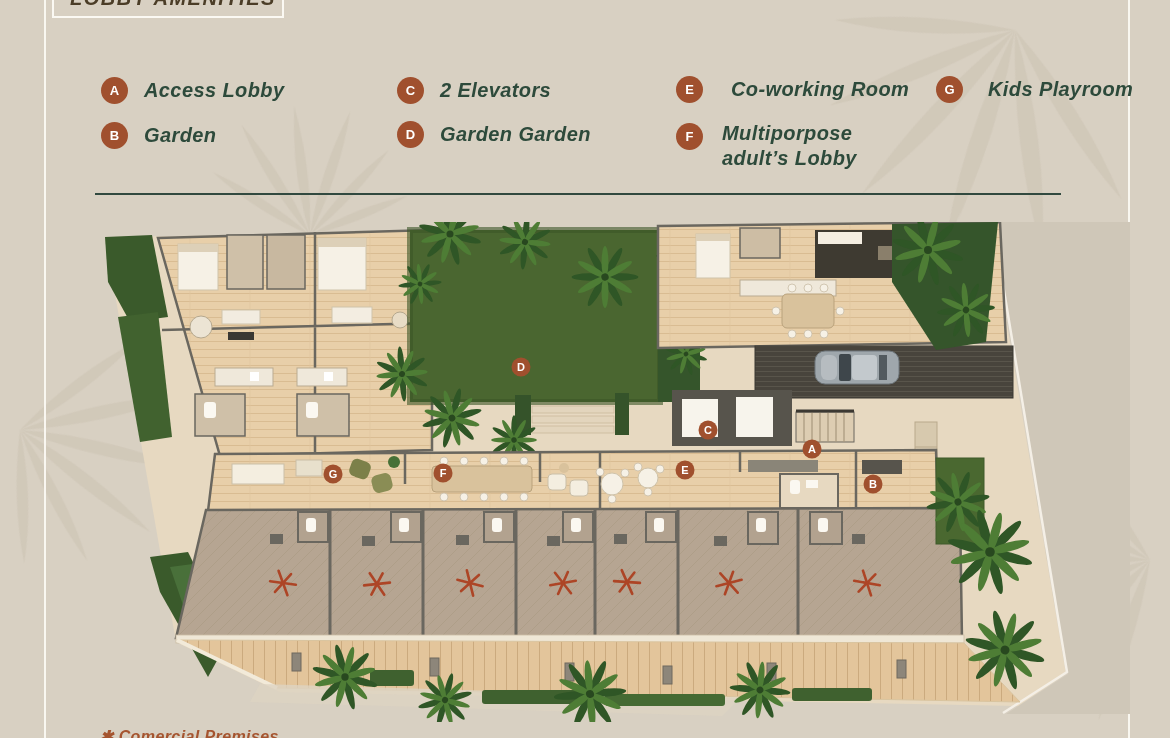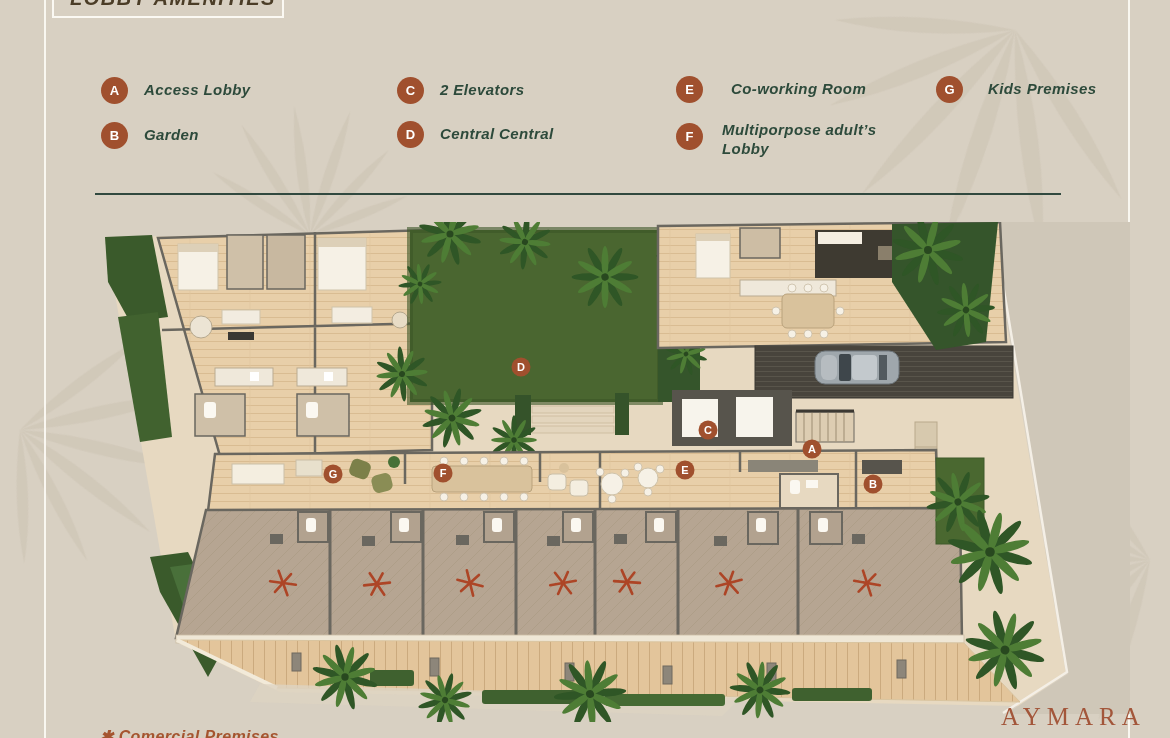--- a/index.html
+++ b/index.html
@@ -12,21 +12,21 @@
   .vline.left{left:44px;}
   .vline.right{left:1128px;}
   
   .title-box{position:absolute;left:52px;top:-38px;width:232px;height:56px;border:2px solid #fbf9f3;
     display:flex;align-items:flex-end;padding:0 0 6px 16px;box-sizing:border-box;}
   .title-box h1{margin:0;font-size:20px;font-weight:800;font-style:italic;letter-spacing:1.5px;color:#4b3d27;white-space:nowrap;}
   
   .legend-item{position:absolute;display:flex;align-items:center;gap:16px;}
   .badge{width:27px;height:27px;border-radius:50%;background:#a0502e;color:#fff;font-weight:800;font-size:13px;
     display:flex;align-items:center;justify-content:center;flex:0 0 27px;}
-  .llabel{font-size:15px;font-weight:700;font-style:italic;color:#2d4a3b;letter-spacing:.4px;line-height:1.25;}
+  .llabel{font-size:20px;font-weight:700;font-style:italic;color:#2d4a3b;letter-spacing:.4px;line-height:1.25;}
   .li-a{left:101px;top:77px;}
   .li-b{left:101px;top:122px;}
   .li-c{left:397px;top:77px;}
   .li-d{left:397px;top:121px;}
   .li-e{left:676px;top:76px;gap:28px;}
   .li-f{left:676px;top:123px;gap:19px;align-items:flex-start;}
   .li-f .llabel{width:172px;margin-top:-2px;}
   .li-g{left:936px;top:76px;gap:25px;}
   .divider{position:absolute;left:95px;top:193px;width:966px;height:2px;background:#31493f;}
   
@@ -74,33 +74,33 @@
   <div class="legend-item li-b">
     <span class="badge">B</span>
     <span class="llabel">Garden</span>
   </div>
   <div class="legend-item li-c">
     <span class="badge">C</span>
     <span class="llabel">2 Elevators</span>
   </div>
   <div class="legend-item li-d">
     <span class="badge">D</span>
-    <span class="llabel">Central Central</span>
+    <span class="llabel">Garden Garden</span>
   </div>
   <div class="legend-item li-e">
     <span class="badge">E</span>
     <span class="llabel">Co-working Room</span>
   </div>
   <div class="legend-item li-f">
     <span class="badge">F</span>
     <span class="llabel">Multiporpose adult’s Lobby</span>
   </div>
   <div class="legend-item li-g">
     <span class="badge">G</span>
-    <span class="llabel">Kids Premises</span>
+    <span class="llabel">Kids Playroom</span>
   </div>
 
   <div class="divider"></div>
 
   <svg class="plan" viewBox="0 0 1070 500">
     <defs>
       <pattern id="woodH" width="60" height="8" patternUnits="userSpaceOnUse">
         <rect width="60" height="8" fill="#e8cfa9"></rect>
         <path d="M0 7.5 H60" stroke="#d9bc92" stroke-width="1"></path>
         <path d="M30 0 V8" stroke="#dfc49c" stroke-width="0.7"></path>
@@ -409,14 +409,13 @@
           <text class="marker-text" dy="3.8">F</text>
       </g>
       <g transform="translate(233,252)">
         <circle r="9.5" fill="#a0502e"></circle>
           <text class="marker-text" dy="3.8">G</text>
       </g>
     </g>
   </svg>
 
   <div class="footnote">✱ Comercial Premises</div>
-  <div class="brand">AYMARA</div>
 </div>
 
 </body></html>

